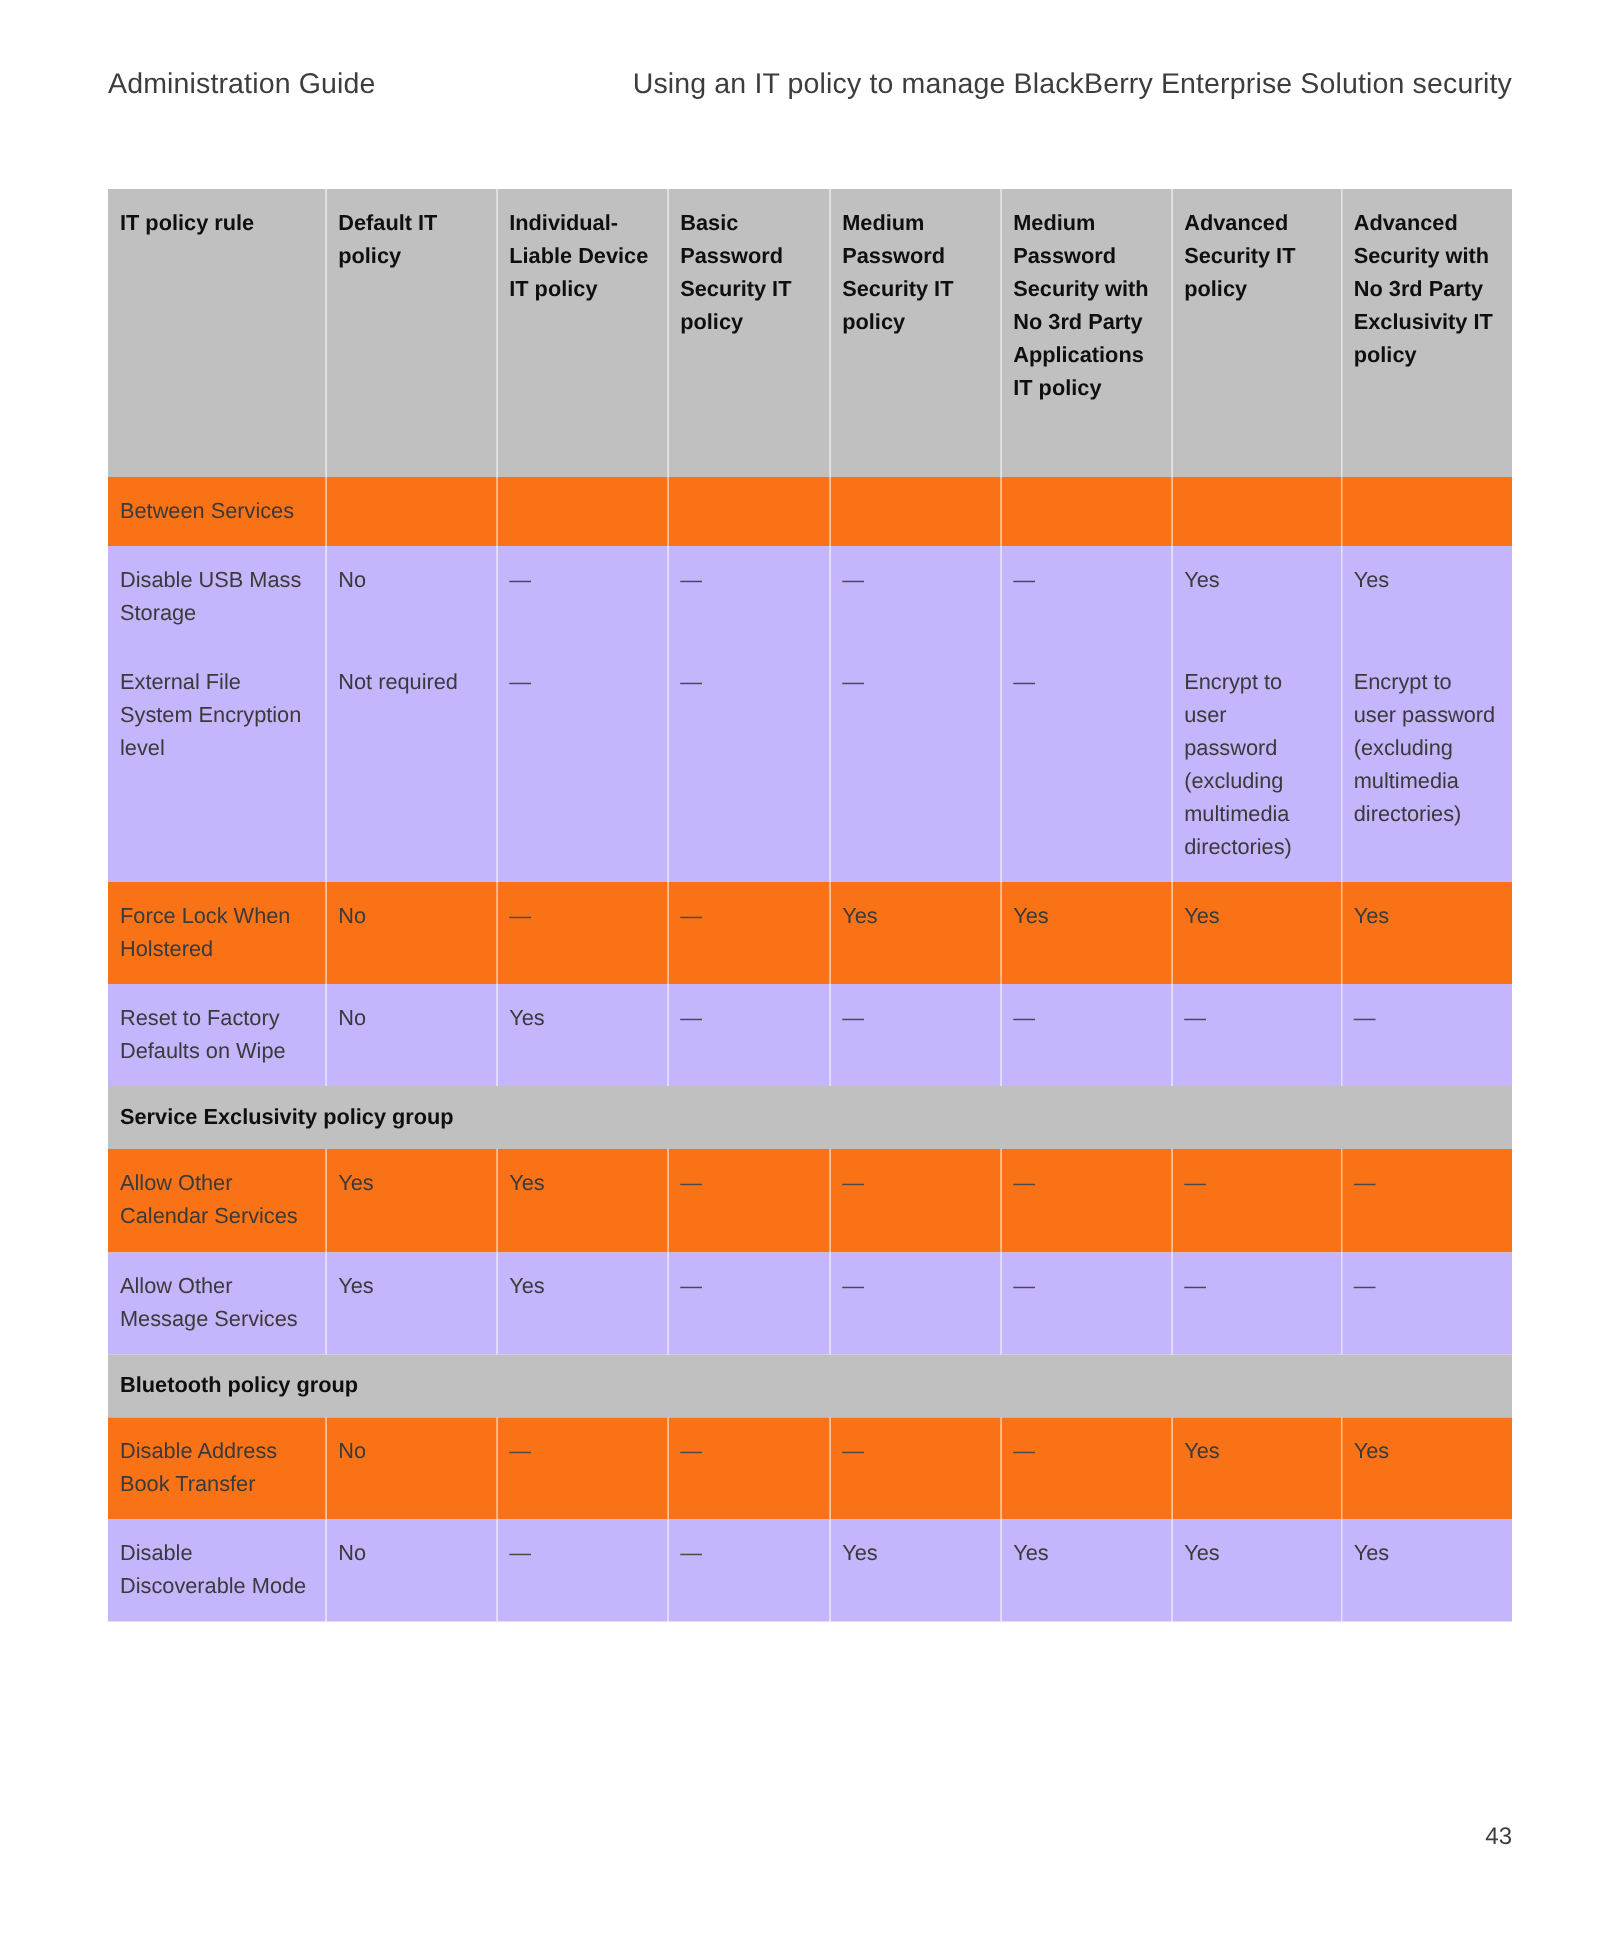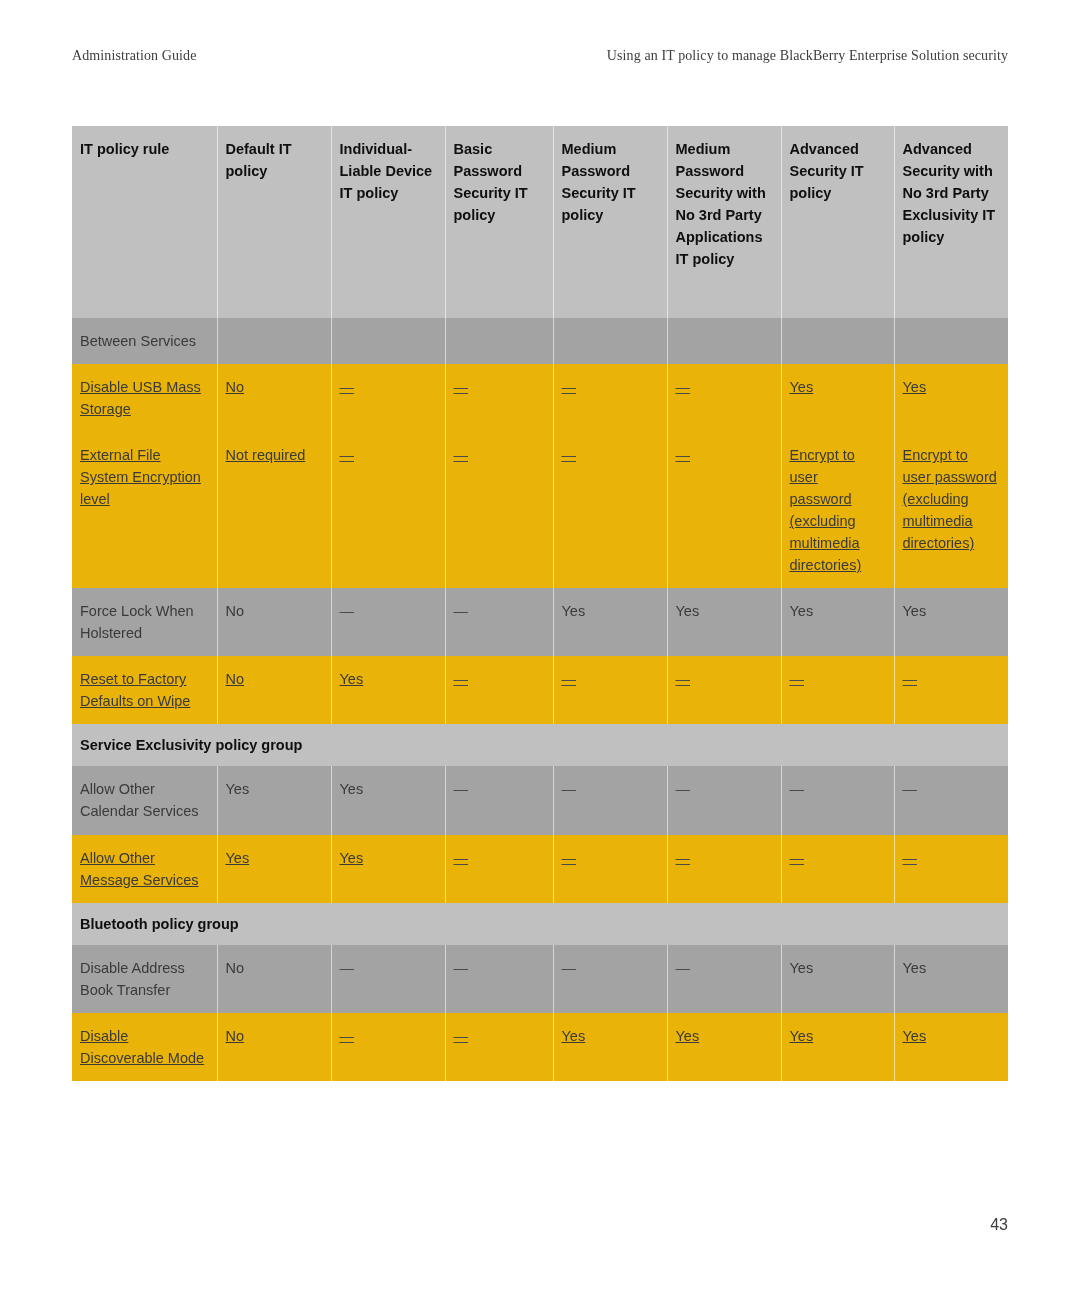--- a/index.html
+++ b/index.html
@@ -24,25 +24,24 @@
 
   
   .running-header {
     position: absolute;
     top: 46px;
     left: 72px;
     right: 72px;
     height: 20px;
     display: flex;
     justify-content: space-between;
-    align-items: center;
-    font-size: 14px;
+    align-items: flex-start;
+    font-size: 19px;
     color: #3d3d3d;
     letter-spacing: 0.1px;
-    font-family: Liberation Serif, serif;
   }
   .running-header .left  { white-space: nowrap; }
   .running-header .right { white-space: nowrap; }
 
   
   .policy-table {
     position: absolute;
     top: 126px;
     left: 72px;
     width: 936px;
@@ -77,22 +76,22 @@
   thead th {
     background: #c0c0c0;
     color: #0f0f0f;
     font-weight: bold;
     font-size: 14.5px;
     height: 168px;
     padding-top: 13px;
     border-right: 1px solid rgba(255,255,255,0.5);
   }
 
-  tbody tr.odd  td { background: #a3a3a3; }
-  tbody tr.even td { background: #eab308; text-decoration: underline; }
+  tbody tr.odd  td { background: #f97316; }
+  tbody tr.even td { background: #c4b5fd; }
 
   tbody tr.group td {
     background: #c0c0c0;
     color: #0f0f0f;
     font-weight: bold;
     padding-top: 10px;
     padding-bottom: 10px;
     border-right: 0;
   }
 

